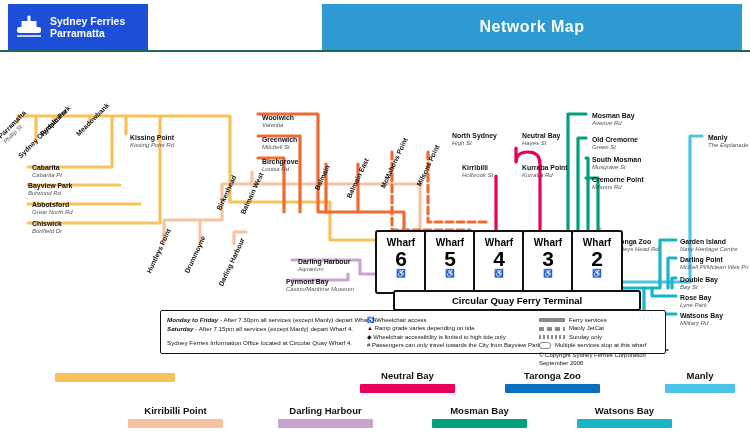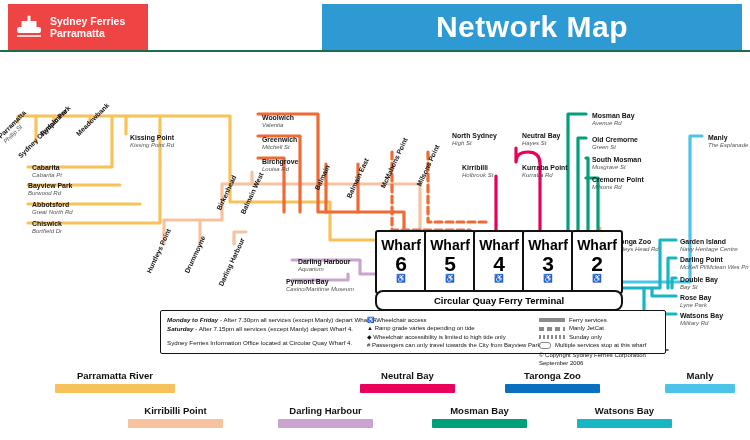--- a/index.html
+++ b/index.html
@@ -1,37 +1,37 @@
 <!DOCTYPE html>
 <html><head>
 <meta charset="utf-8">
 <style>
   html,body{margin:0;padding:0;}
   body{width:750px;height:440px;background:#ffffff;font-family:"Liberation Sans",sans-serif;overflow:hidden;position:relative;}
 
   
   .header{position:absolute;left:0;top:0;width:750px;height:52px;}
-  .logo-box{position:absolute;left:8px;top:4px;width:140px;height:46px;background:#ef4444;color:#fff;display:flex;align-items:center;padding-left:6px;box-sizing:border-box;}
+  .logo-box{position:absolute;left:8px;top:4px;width:140px;height:46px;background:#1d4ed8;color:#fff;display:flex;align-items:center;padding-left:6px;box-sizing:border-box;}
   .logo-icon{width:30px;height:30px;margin-right:6px;flex:none;}
   .logo-text{font-size:10.5px;line-height:12px;font-weight:bold;}
   .title-box{position:absolute;left:322px;top:4px;width:420px;height:46px;background:#2d9ad4;color:#fff;display:flex;align-items:center;justify-content:center;}
-  .title-box span{font-size:30px;font-weight:bold;letter-spacing:.5px;}
+  .title-box span{font-size:16px;font-weight:bold;letter-spacing:.5px;}
   .header-rule{position:absolute;left:0;top:50px;width:750px;height:2px;background:#1c6b4c;}
 
   
   .map{position:absolute;left:0;top:52px;width:750px;height:305px;}
   .map svg{position:absolute;left:0;top:0;}
 
   .lbl{position:absolute;font-size:6.6px;line-height:7.4px;color:#111;white-space:nowrap;}
   .lbl b{font-weight:bold;font-size:6.9px;}
   .lbl i{font-style:italic;color:#555;font-size:6px;}
 
   
   .wharf-block{position:absolute;background:#fff;border:2px solid #111;border-radius:3px;width:48px;height:60px;text-align:center;}
-  .wharf-block .wl{font-size:14px;font-weight:bold;margin-top:5px;}
+  .wharf-block .wl{font-size:10px;font-weight:bold;margin-top:5px;}
   .wharf-block .wn{font-size:21px;font-weight:bold;line-height:21px;}
   .wharf-block .wa{font-size:8px;}
   .cq-bar{position:absolute;background:#fff;border:2px solid #111;border-radius:3px;height:17px;line-height:17px;font-size:9.5px;font-weight:bold;text-align:center;}
 
   
   .notes{position:absolute;border:1px solid #111;border-radius:2px;background:#fff;box-sizing:border-box;}
   .notes .col1{position:absolute;left:6px;top:5px;font-size:6.2px;line-height:8.5px;color:#111;}
   .notes .col1 .em{font-style:italic;font-weight:bold;}
   .notes .col2{position:absolute;left:206px;top:5px;font-size:6px;line-height:8.4px;color:#111;}
   .notes .col3{position:absolute;left:378px;top:5px;font-size:6px;line-height:8.4px;color:#111;}
@@ -191,21 +191,21 @@
     <div class="wl">Wharf</div>
     <div class="wn">3</div>
     <div class="wa">♿</div>
   </div>
   <div class="wharf-block" style="left:571px;top:178px;">
     <div class="wl">Wharf</div>
     <div class="wn">2</div>
     <div class="wa">♿</div>
   </div>
 
-  <div class="cq-bar" style="left:375px;top:238px;width:244px;border-radius:8px;">Circular Quay Ferry Terminal</div>
+  <div class="cq-bar" style="left:393px;top:238px;width:244px;">Circular Quay Ferry Terminal</div>
 
   <div class="notes" style="left:160px;top:258px;width:506px;height:44px;">
     <div class="col1">
       <div><span class="em">Monday to Friday</span><span> - After 7.30pm all services (except Manly) depart Wharf 4.</span></div>
       <div><span class="em">Saturday</span><span> - After 7.15pm all services (except Manly) depart Wharf 4.</span></div>
       <div style="height:6px;"></div>
       <div><span>Sydney Ferries Information Office located at Circular Quay Wharf 4.</span></div>
     </div>
     <div class="col2">
       <div><span>♿</span> <span>Wheelchair access</span></div>
@@ -219,21 +219,20 @@
       <div><span class="legkey" style="background:repeating-linear-gradient(90deg,#8a8a8a 0 2px,transparent 2px 4px);"></span><span>Sunday only</span></div>
       <div><span class="legkey" style="background:none;border:1px solid #8a8a8a;height:5px;width:10px;border-radius:3px;"></span><span>Multiple services stop at this wharf</span></div>
       <div style="margin-top:1px;"><span>© Copyright Sydney Ferries Corporation September 2006</span></div>
     </div>
   </div>
 </div>
 
 <div class="legend">
 
   <div class="lg-item" style="left:55px;top:10px;width:120px;">
-    <div class="lg-label">Parramatta River</div>
     <div class="lg-swatch" style="background:#f8c25a;"></div>
   </div>
 
 
   <div class="lg-item" style="left:360px;top:10px;width:95px;">
     <div class="lg-label">Neutral Bay</div>
     <div class="lg-swatch" style="background:#e8005a;"></div>
   </div>
 
   <div class="lg-item" style="left:505px;top:10px;width:95px;">

